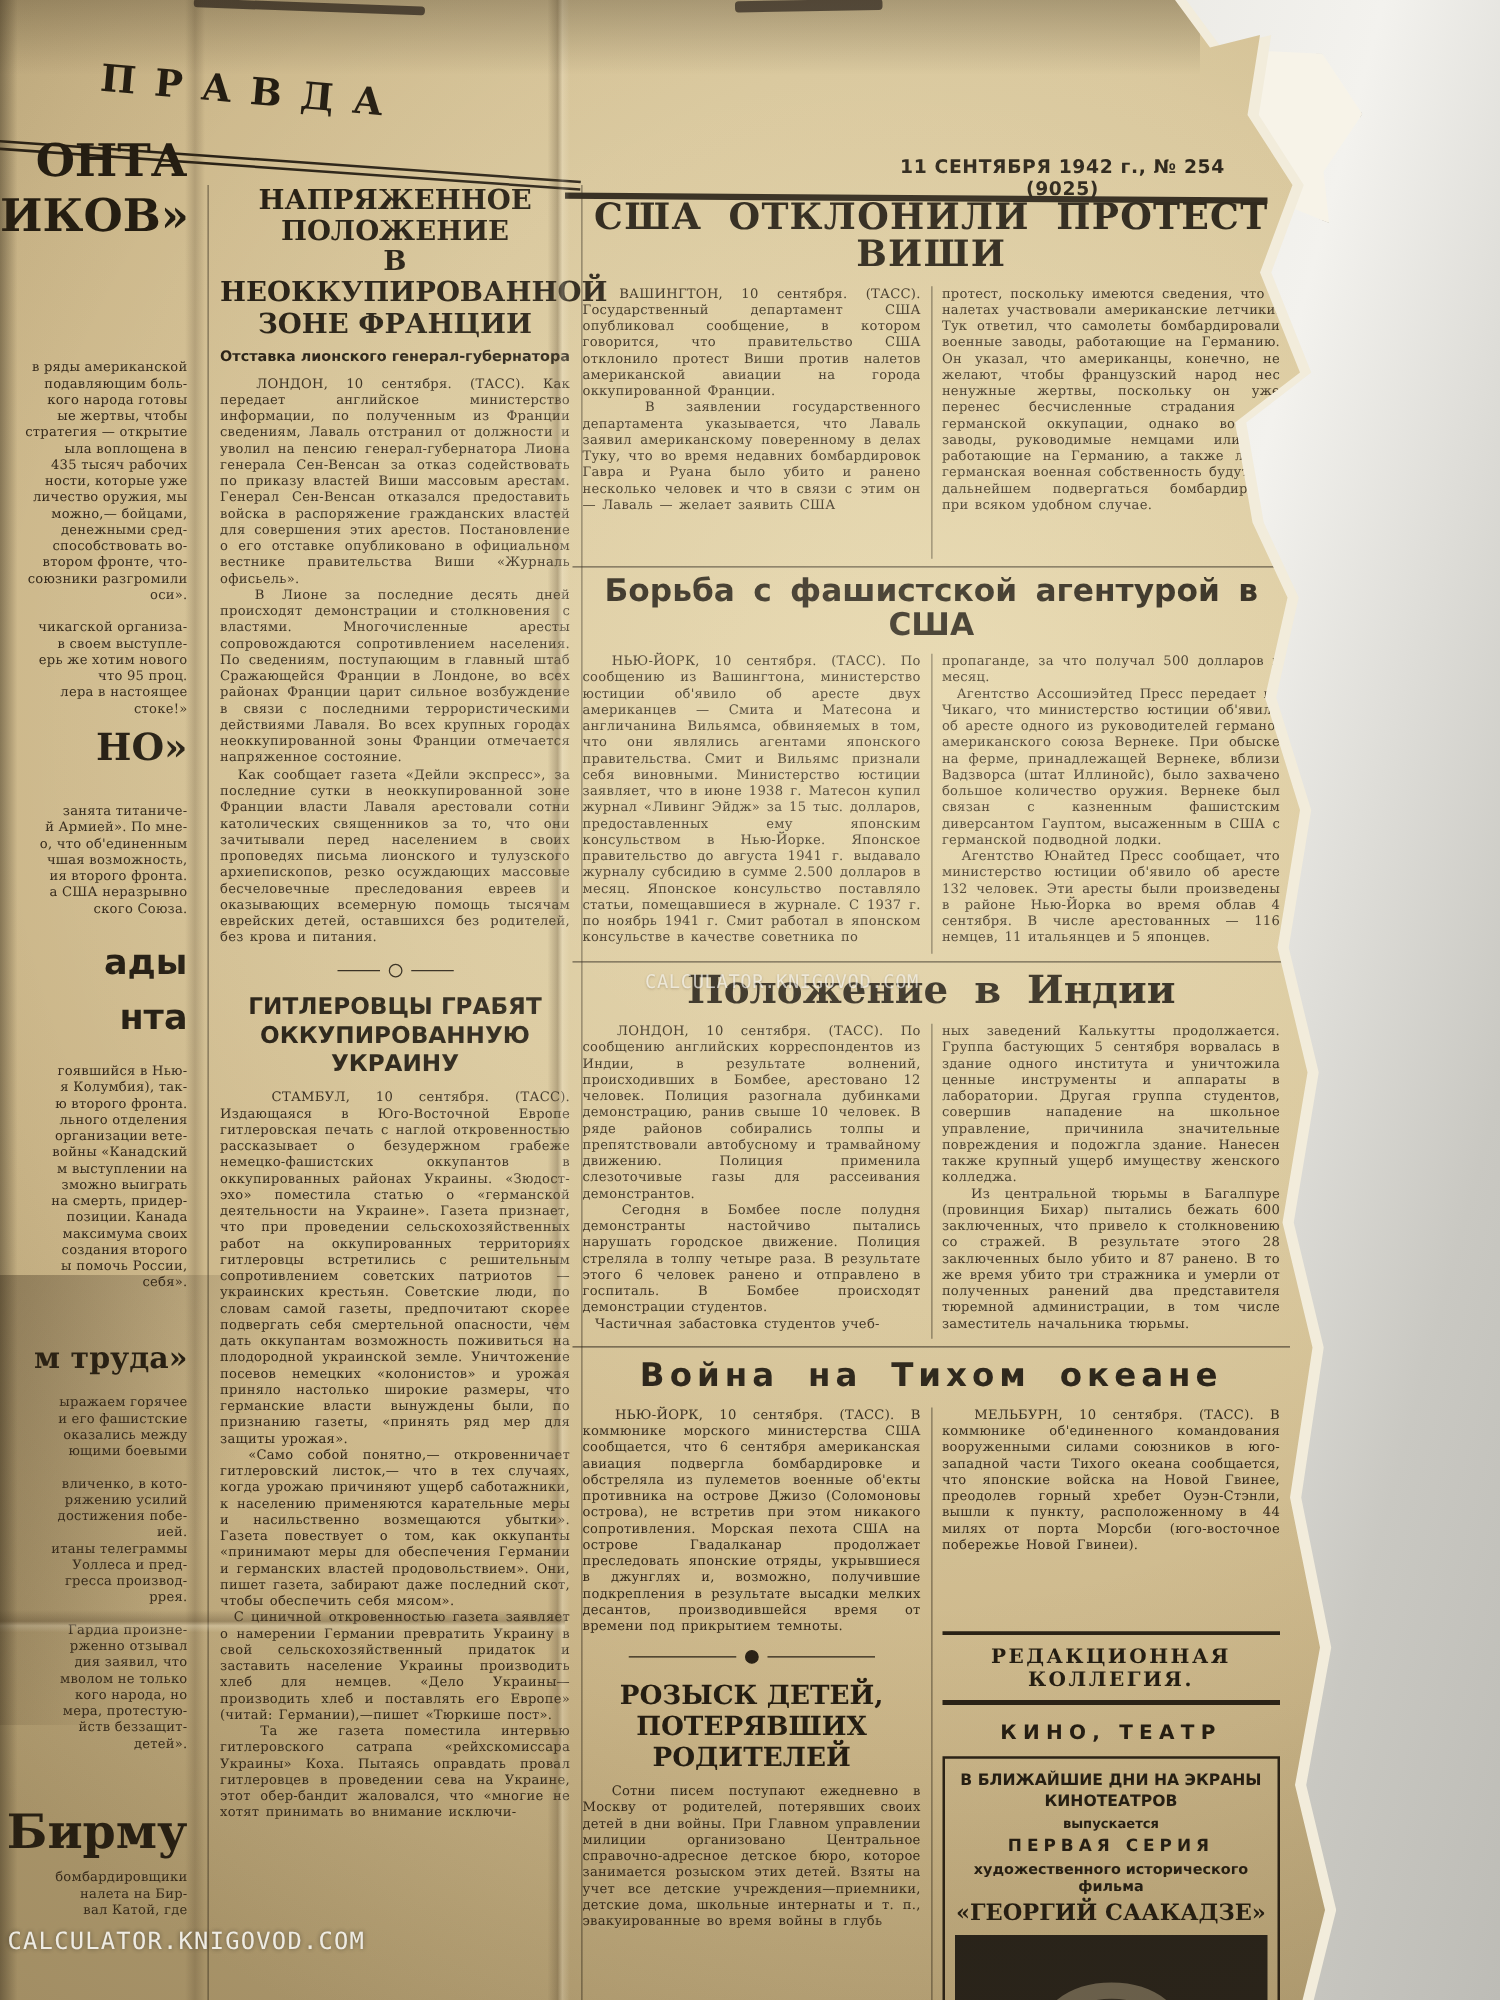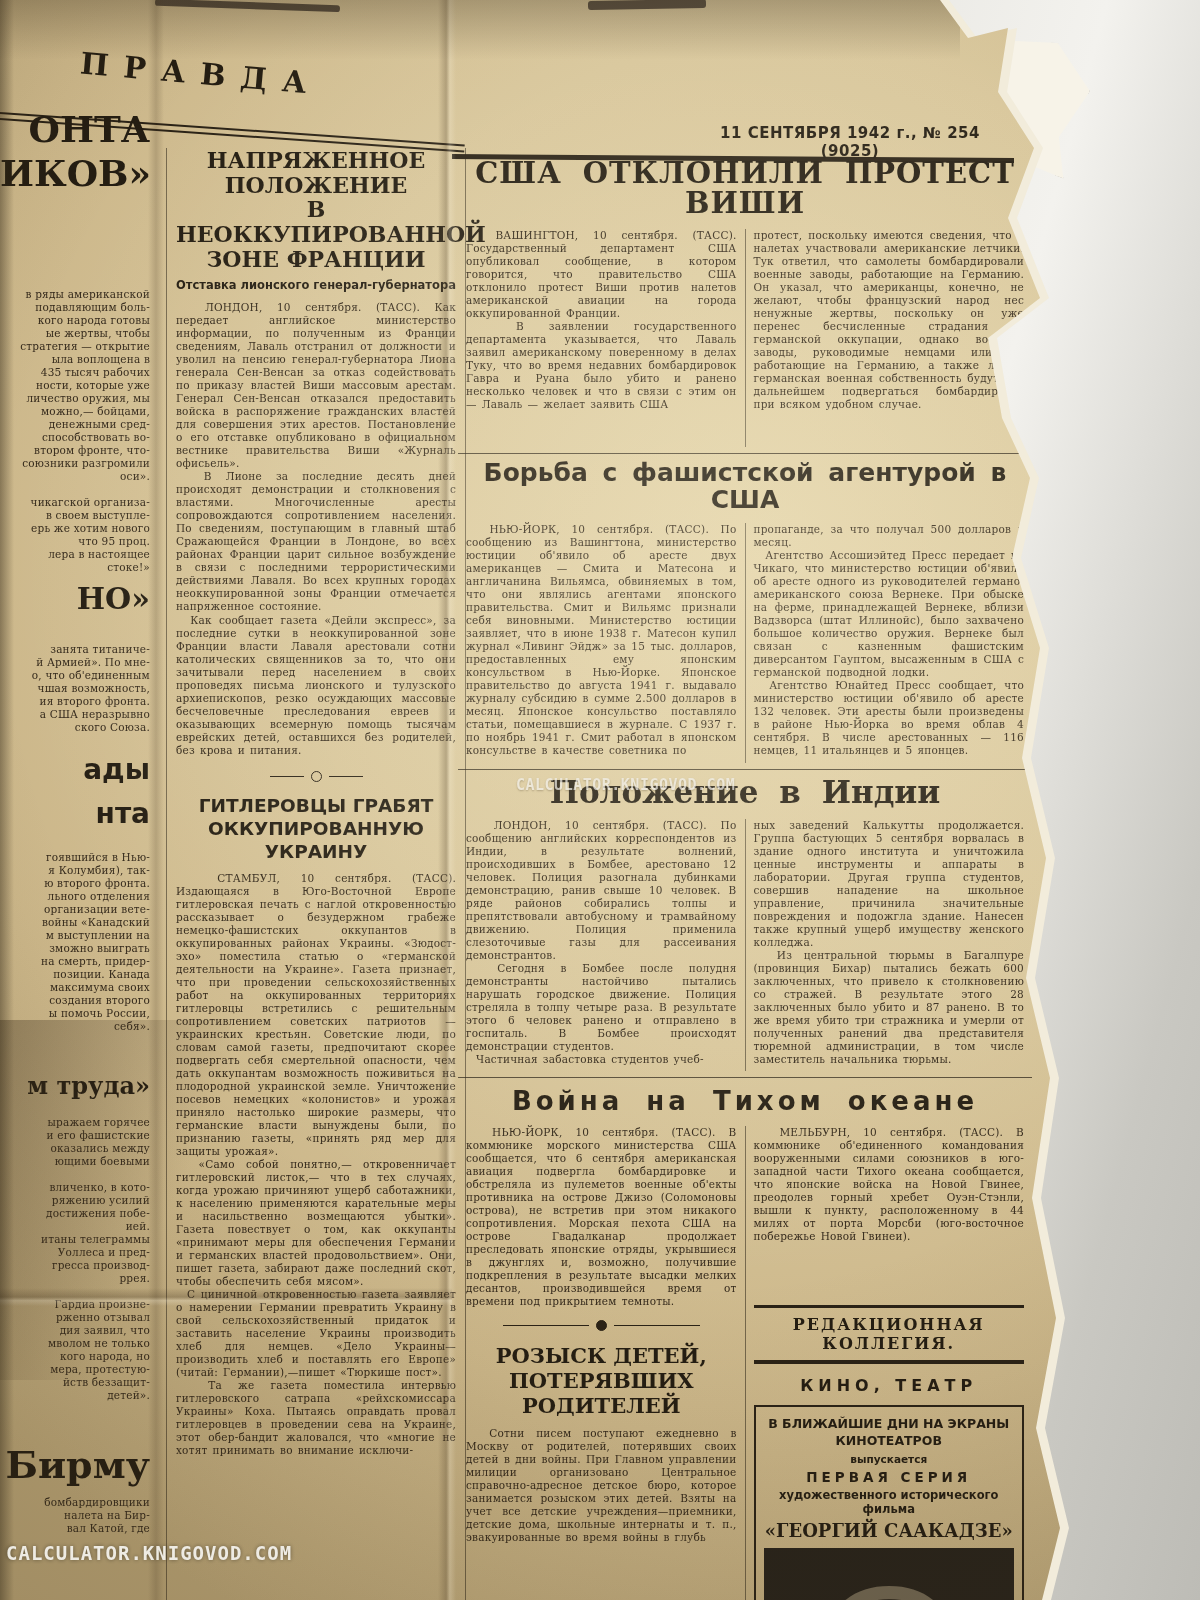--- a/index.html
+++ b/index.html
@@ -89,21 +89,21 @@
   .ed-label{font:bold 16px "DejaVu Serif",serif;text-align:center;letter-spacing:2px;margin:7px 0;color:#241d12;}
   .kino{font:bold 16px "DejaVu Sans",sans-serif;text-align:center;letter-spacing:5px;margin:12px 0 10px;color:#241d12;}
   .adbox{border:2.5px solid #2a2216;padding:9px 8px 0;text-align:center;color:#241d12;}
   .ad1{font:bold 12.5px/1.35 "DejaVu Sans",sans-serif;white-space:pre-line;}
   .ad2{font:bold 10.5px "DejaVu Sans",sans-serif;margin-top:3px;}
   .ad3{font:bold 13.5px "DejaVu Sans",sans-serif;letter-spacing:4px;margin-top:4px;}
   .ad4{font:bold 11.5px "DejaVu Sans",sans-serif;margin-top:3px;}
   .ad5{font:bold 18px "DejaVu Serif",serif;margin-top:4px;}
   .still{display:block;width:100%;height:150px;margin-top:7px;}
   
-  .wm{position:absolute;font-family:"DejaVu Sans Mono",monospace;font-weight:bold;color:#f2f0ea;}
+  .wm{position:absolute;font-family:"DejaVu Sans Mono",monospace;font-weight:normal;color:#f2f0ea;}
   .wm-c{left:516px;top:776px;font-size:15px;letter-spacing:.5px;opacity:.72;text-shadow:0 1px 2px rgba(80,68,44,.45);}
   .wm-b{left:6px;top:1542px;font-size:19px;letter-spacing:1px;opacity:.95;text-shadow:0 0 4px rgba(0,0,0,.45);}
 </style>
 </head>
 <body>
 
 <div class="photo">
 
   <div class="scrap"></div>
   <div class="paper-back"></div>

